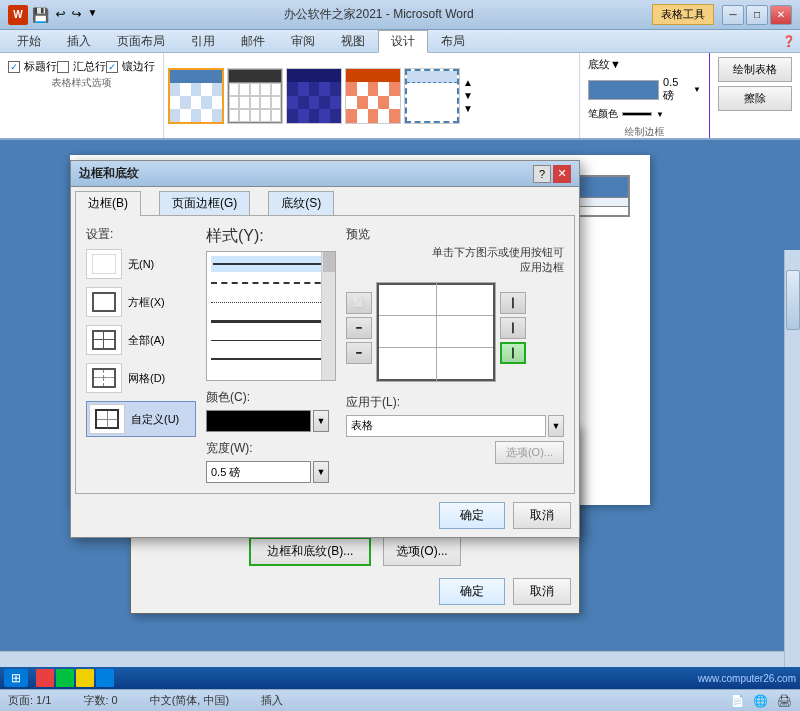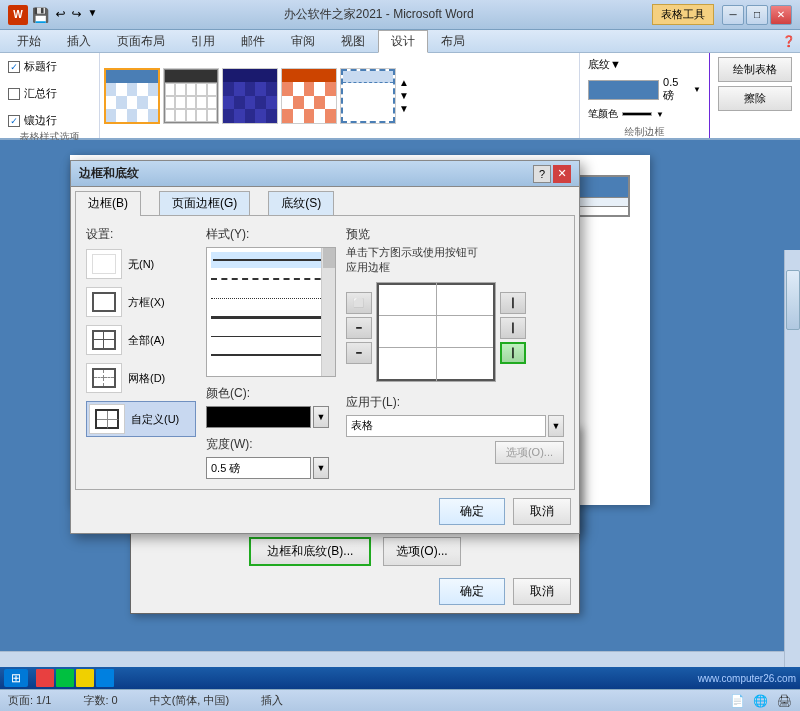--- a/index.html
+++ b/index.html
@@ -64,21 +64,21 @@
     <div class="ribbon-tab">审阅</div>
     <div class="ribbon-tab">视图</div>
     <div class="ribbon-tab active">设计</div>
     <div class="ribbon-tab">布局</div>
     <div style="margin-left:auto;font-size:11px;cursor:pointer;">❓</div>
   </div>
 
   <div class="ribbon-main">
 
     <div style="padding:6px 8px;border-right:1px solid #d0d8e8;min-width:100px;">
-      <div style="display:flex;flex-direction:column;gap:12px;">
+      <div style="display:flex;flex-direction:row;gap:0;">
         <div class="checkbox-item">
           <div class="checkbox-box checked"></div>
           <span>标题行</span>
         </div>
         <div class="checkbox-item">
           <div class="checkbox-box"></div>
           <span>汇总行</span>
         </div>
         <div class="checkbox-item">
           <div class="checkbox-box checked"></div>
@@ -357,21 +357,21 @@
               <div style="border-right:2px solid #333;border-bottom:1px solid #888;"></div>
               <div style="border-right:1px solid #888;border-bottom:2px solid #333;"></div>
               <div style="border-right:2px solid #333;border-bottom:2px solid #333;"></div>
             </div>
           </div>
           <span style="font-size:11px;">自定义(U)</span>
         </div>
       </div>
 
       <div style="width:130px;">
-        <div style="font-size:12px;margin-bottom:4px;color:#333;">样式(Y):</div>
+        <div style="font-size:16px;margin-bottom:4px;color:#333;">样式(Y):</div>
         <div style="border:1px solid #aaa;height:130px;background:white;padding:4px;overflow:hidden;position:relative;">
 
           <div style="background:#d0e8ff;margin-bottom:3px;height:16px;display:flex;align-items:center;padding:2px;">
             <div style="flex:1;height:2px;background:#333;"></div>
           </div>
           <div style="margin-bottom:3px;height:16px;display:flex;align-items:center;">
             <div style="flex:1;border-top:2px dashed #333;"></div>
           </div>
           <div style="margin-bottom:3px;height:16px;display:flex;align-items:center;">
             <div style="flex:1;border-top:1px dotted #333;"></div>
@@ -399,21 +399,21 @@
 
         <div style="font-size:12px;margin-top:8px;margin-bottom:4px;color:#333;">宽度(W):</div>
         <div style="display:flex;align-items:center;gap:2px;">
           <div style="width:105px;height:22px;border:1px solid #888;background:white;padding:0 4px;font-size:11px;display:flex;align-items:center;">0.5 磅</div>
           <div style="width:16px;height:22px;background:linear-gradient(to bottom,#f0f0f0,#d8d8d8);border:1px solid #888;cursor:pointer;display:flex;align-items:center;justify-content:center;font-size:9px;">▼</div>
         </div>
       </div>
 
       <div style="flex:1;">
         <div style="font-size:12px;margin-bottom:2px;color:#333;">预览</div>
-        <div style="font-size:11px;color:#333;margin-bottom:6px;text-align:left;line-height:1.4;">单击下方图示或使用按钮可<br>应用边框</div>
+        <div style="font-size:11px;color:#333;margin-bottom:6px;text-align:right;line-height:1.4;">单击下方图示或使用按钮可<br>应用边框</div>
 
         <div style="display:flex;gap:4px;">
 
           <div style="display:flex;flex-direction:column;gap:3px;padding-top:10px;">
             <button style="width:26px;height:22px;border:1px solid #aaa;background:linear-gradient(to bottom,#e8e8e8,#d0d0d0);cursor:pointer;font-size:9px;display:flex;align-items:center;justify-content:center;">⬜</button>
             <button style="width:26px;height:22px;border:1px solid #aaa;background:linear-gradient(to bottom,#e8e8e8,#d0d0d0);cursor:pointer;font-size:9px;">━</button>
             <button style="width:26px;height:22px;border:1px solid #aaa;background:linear-gradient(to bottom,#e8e8e8,#d0d0d0);cursor:pointer;font-size:9px;">━</button>
           </div>
 
           <div style="width:120px;height:100px;border:1px solid #aaa;background:white;position:relative;">

